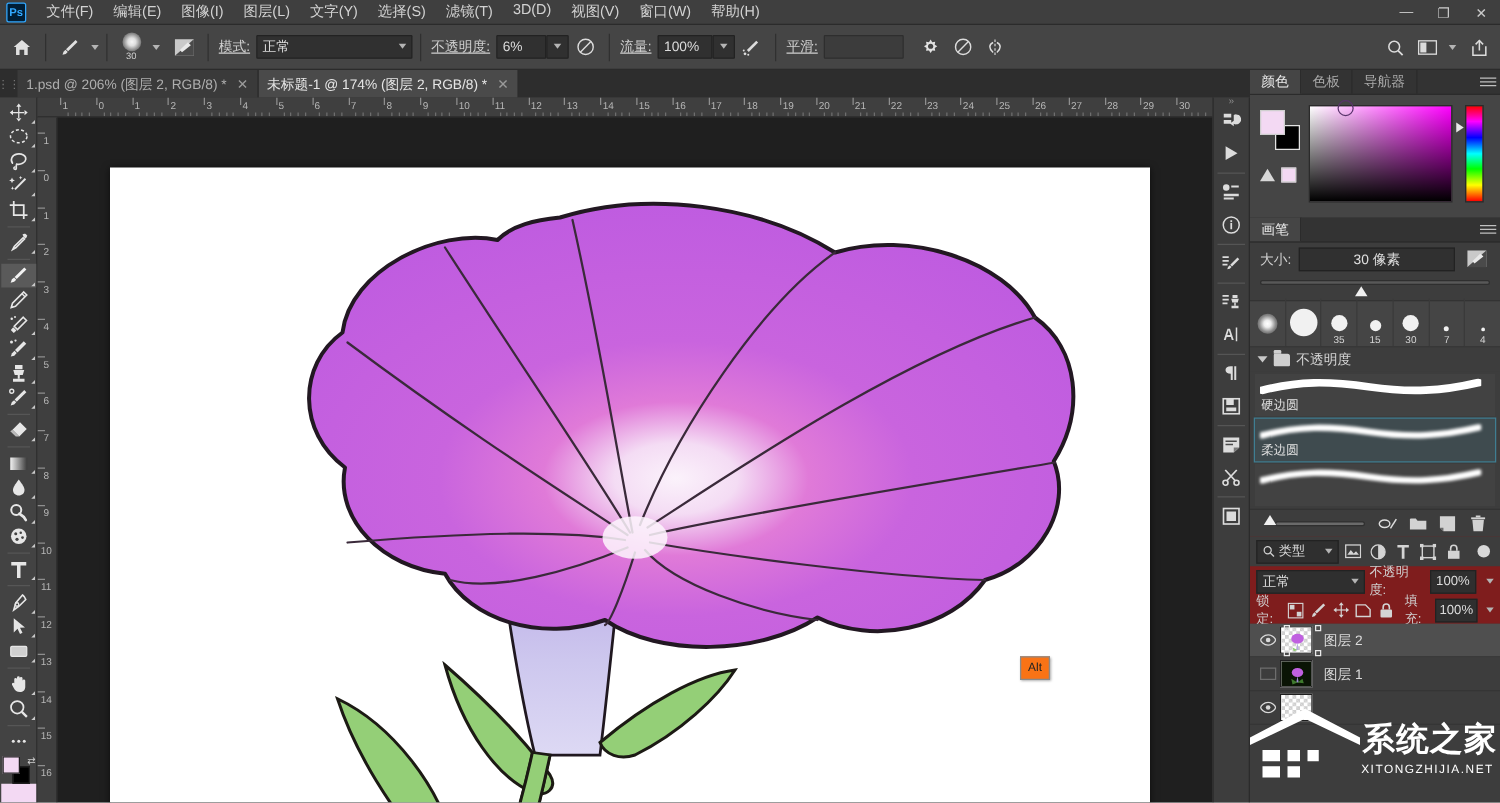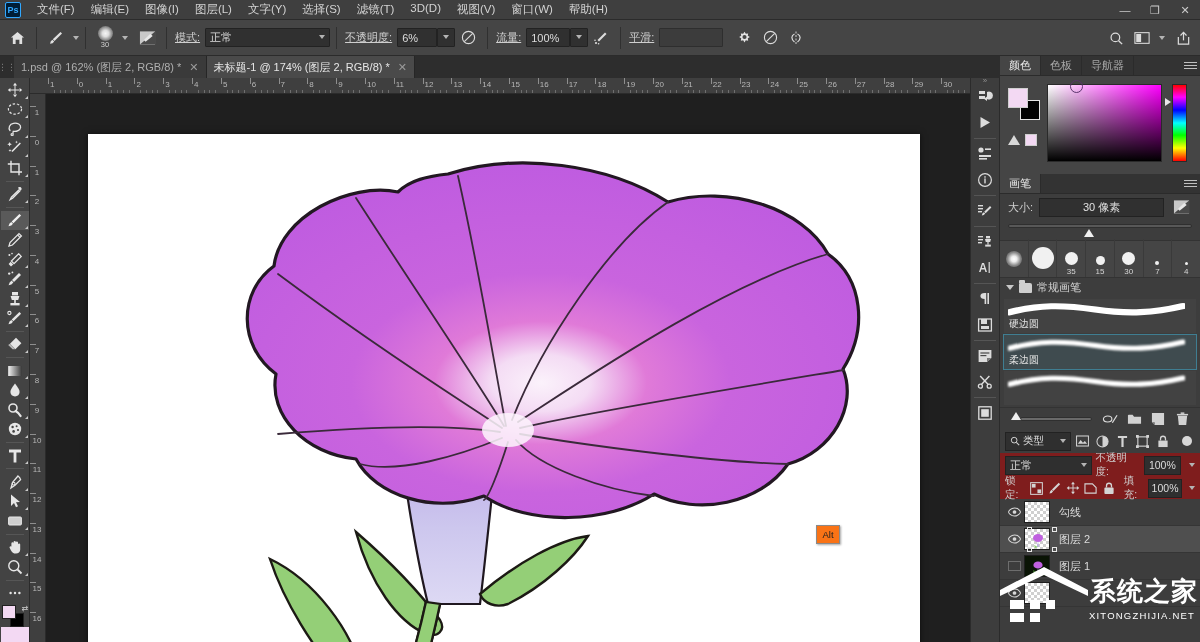--- a/index.html
+++ b/index.html
@@ -385,21 +385,21 @@
             <path d="M4.8 4.8 L8 1.5 L11.2 4.8" fill="none" stroke="#dcdcdc" stroke-width="1.3"></path>
           </svg>
       </div>
     </div>
   </div>
 
   <div class="tabbar">
     <div class="tabgrip">⋮⋮</div>
     <div id="tabs-container" style="display:flex;">
         <div class="tab">
-          <span>1.psd @ 162% (图层 2, RGB/8) *</span>
+          <span>1.psd @ 206% (图层 2, RGB/8) *</span>
           <span class="x">✕</span>
         </div>
         <div class="tab active">
           <span>未标题-1 @ 174% (图层 2, RGB/8) *</span>
           <span class="x">✕</span>
         </div>
       </div>
   </div>
 
   <div class="tools" id="toolbar">
@@ -1064,21 +1064,21 @@
             <div class="lab">7</div>
           </div>
           <div class="pcell">
             <div class="pc-dot" style="width:3px;height:3px;"></div>
             <div class="lab">4</div>
           </div>
         </div>
       <div class="folderrow">
         <span class="chev"></span>
         <span class="folder-ico"></span>
-        <span>常规画笔</span>
+        <span>不透明度</span>
       </div>
       <div class="blist" id="brush-list">
           <div class="bitem">
             <svg class="bstroke" viewBox="0 0 170 22" preserveAspectRatio="none" style="">
               <path d="M2 15 C30 4 52 4 84 11 C116 18 140 16 168 6" fill="none" stroke="#ffffff" stroke-width="9" stroke-linecap="round"></path>
             </svg>
             <div class="nm">硬边圆</div>
           </div>
           <div class="bitem sel">
             <svg class="bstroke" viewBox="0 0 170 22" preserveAspectRatio="none" style="filter:blur(1.1px);">
@@ -1216,32 +1216,20 @@
               <rect x="1.5" y="6" width="10" height="7" rx="1" fill="#d4d4d4"></rect>
               <path d="M3.8 6 L3.8 4 A2.7 2.7 0 0 1 9.2 4 L9.2 6" fill="none" stroke="#d4d4d4" stroke-width="1.4"></path>
             </svg>
         </div>
         <span class="opa-lbl" style="margin-left:4px;">填充:</span>
         <div class="opa-val">100%</div>
         <span class="caret"></span>
       </div>
 
       <div class="layerlist" id="layer-list">
-          <div class="lrow">
-            <div class="eye">
-              <svg width="13" height="10" viewBox="0 0 14 10">
-                <path d="M7 0.6 C11 0.6 13.4 4 13.4 5 C13.4 6 11 9.4 7 9.4 C3 9.4 0.6 6 0.6 5 C0.6 4 3 0.6 7 0.6 Z" fill="none" stroke="#d8d8d8" stroke-width="1.1"></path>
-                <circle cx="7" cy="5" r="2" fill="#d8d8d8"></circle>
-              </svg>
-            </div>
-            <div class="lthumb">
-              <div class="checker"></div>
-            </div>
-            <div class="lname">勾线</div>
-          </div>
           <div class="lrow sel">
             <div class="eye">
               <svg width="13" height="10" viewBox="0 0 14 10">
                 <path d="M7 0.6 C11 0.6 13.4 4 13.4 5 C13.4 6 11 9.4 7 9.4 C3 9.4 0.6 6 0.6 5 C0.6 4 3 0.6 7 0.6 Z" fill="none" stroke="#d8d8d8" stroke-width="1.1"></path>
                 <circle cx="7" cy="5" r="2" fill="#d8d8d8"></circle>
               </svg>
             </div>
             <div class="lthumb">
               <div class="checker"></div>
               <svg width="26" height="22" viewBox="0 0 26 22" style="position:absolute;inset:0;">

